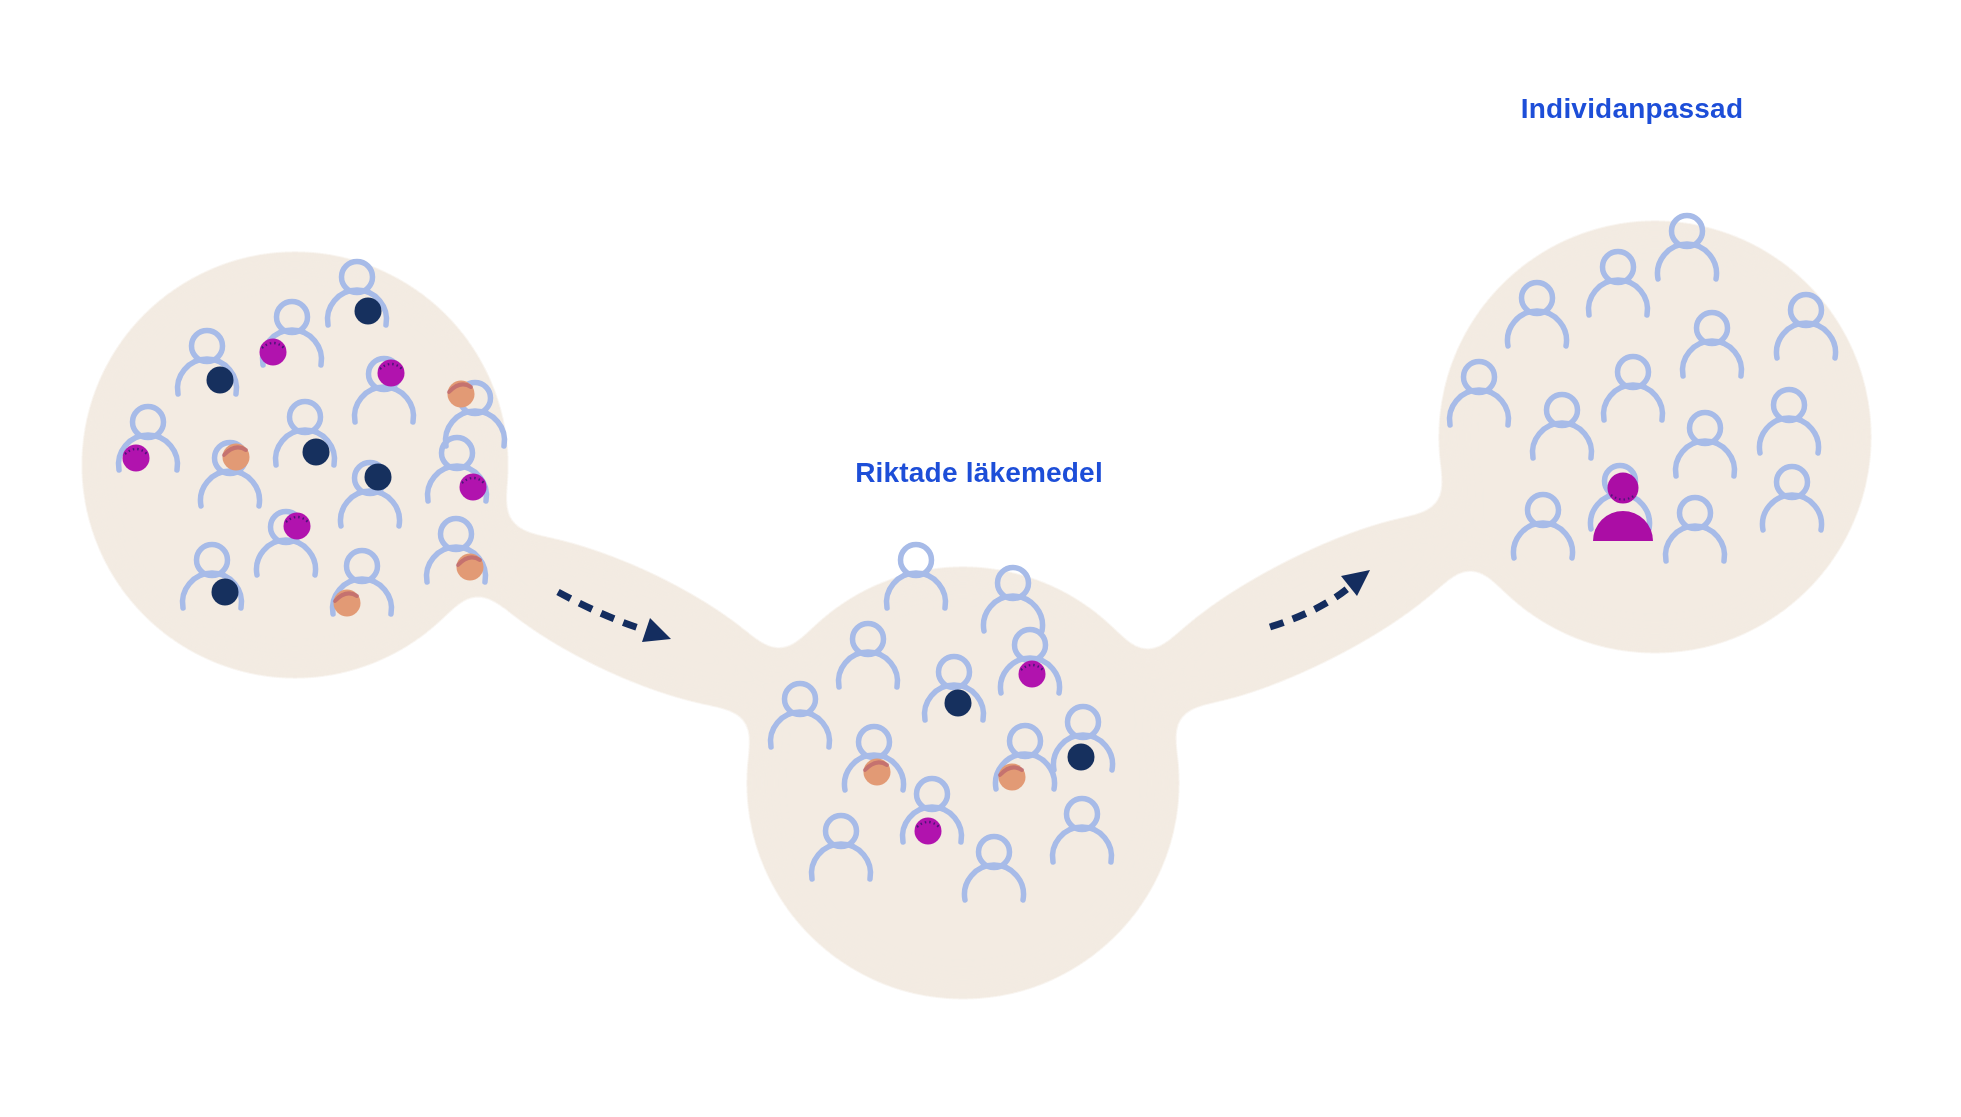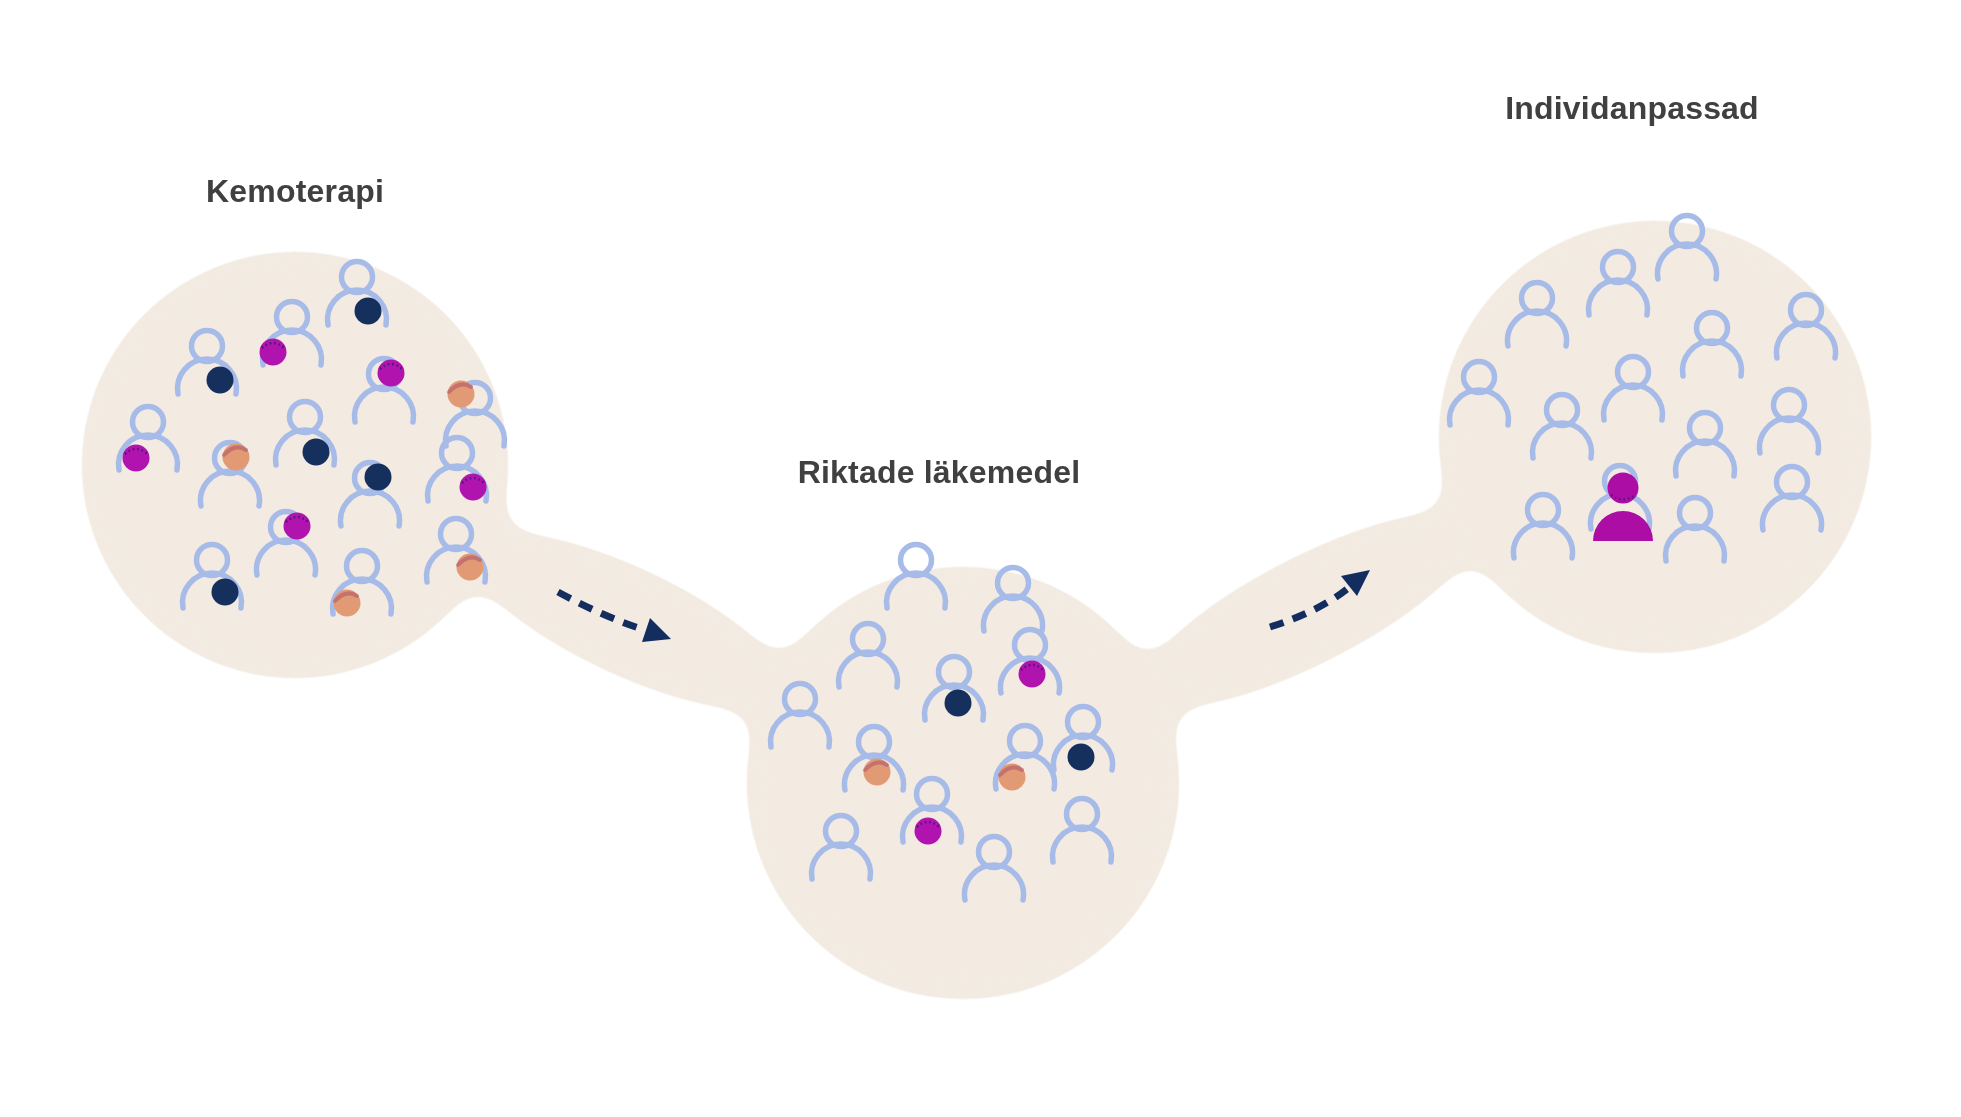--- a/index.html
+++ b/index.html
@@ -9,23 +9,23 @@
     overflow:hidden;
     background:#ffffff;
     font-family:"Liberation Sans","DejaVu Sans",sans-serif;
   }
   svg.scene{position:absolute;left:0;top:0;}
   .stage-title{
     position:absolute;
     transform:translateX(-50%);
     text-align:center;
     font-weight:700;
-    font-size:32px;
+    font-size:28px;
     line-height:47px;
-    color:#404040;
+    color:#1d4ed8;
     letter-spacing:0.2px;
     white-space:nowrap;
   }
   .stage-title .line{display:block;}
 </style>
 </head>
 <body>
 
 <div class="canvas">
   <svg class="scene" id="scene" xmlns="http://www.w3.org/2000/svg" width="1961" height="1117" viewBox="0 0 1961 1117">
@@ -253,20 +253,19 @@
       <g>
         <path d="M 558 592 Q 604 617 642 629" fill="none" stroke="#142d5f" stroke-width="7" stroke-dasharray="14 10"></path>
         <polygon points="671,639 650,618 642,642" fill="#142d5f"></polygon>
       </g>
       <g>
         <path d="M 1270 627 Q 1318 612 1347 589" fill="none" stroke="#142d5f" stroke-width="7" stroke-dasharray="14 10"></path>
         <polygon points="1370,570 1357,596 1341,576" fill="#142d5f"></polygon>
       </g>
     </svg>
 
-  <div class="stage-title" id="title-0" style="left: 295px; top: 168px;">Kemoterapi</div>
-
-  <div class="stage-title" id="title-1" style="left: 939px; top: 449px;">Riktade läkemedel</div>
+
+  <div class="stage-title" id="title-1" style="left: 979px; top: 449px;">Riktade läkemedel</div>
 
   <div class="stage-title" id="title-2" style="left: 1632px; top: 85px;">
     <span class="line">Individanpassad</span>
   </div>
 </div>
 
 </body></html>

